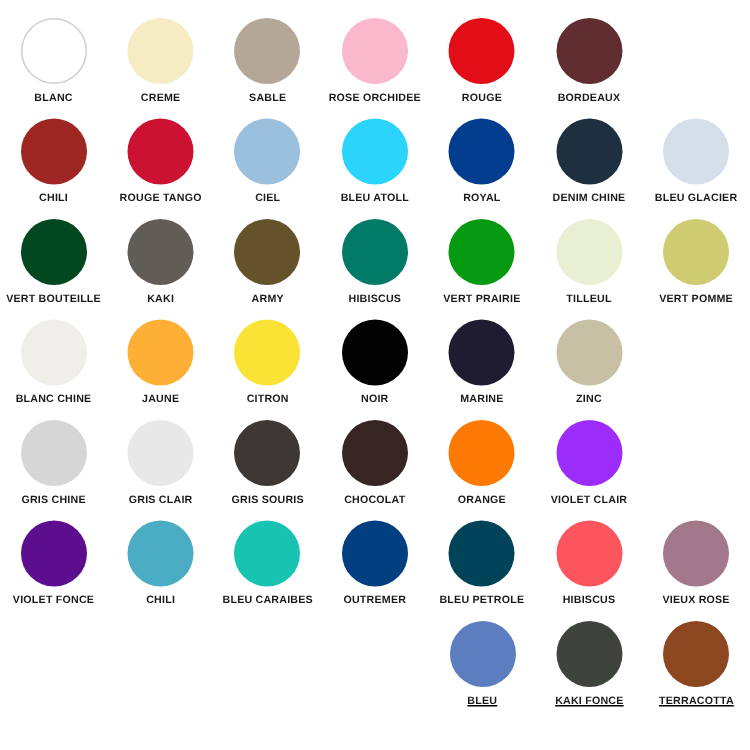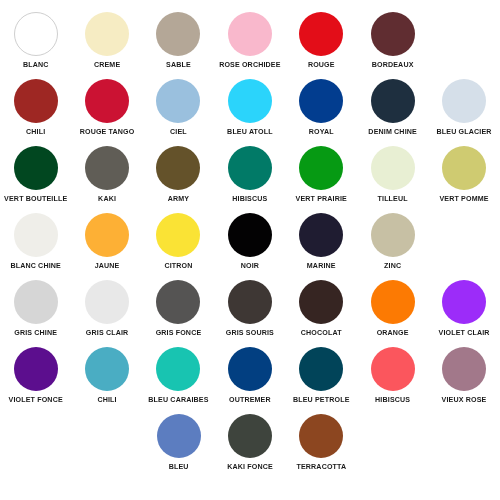--- a/index.html
+++ b/index.html
@@ -18,21 +18,22 @@
     height: 500px;
     background: #ffffff;
     padding: 8px 0 0 0;
   }
   .swatch-row {
     display: flex;
     width: 500px;
     height: 67px;
   }
   .swatch-row.centered {
-    justify-content: center;
+    justify-content: flex-end;
+    text-decoration: underline;
   }
   .swatch-cell {
     width: 71.4px;
     height: 67px;
     display: flex;
     flex-direction: column;
     align-items: center;
     justify-content: flex-start;
     padding-top: 4px;
   }
@@ -177,24 +178,20 @@
     <div class="swatch-row">
       <div class="swatch-cell">
         <div class="swatch-circle" style="background: rgb(214, 214, 214);"></div>
         <div class="swatch-label">GRIS CHINE</div>
       </div>
       <div class="swatch-cell">
         <div class="swatch-circle" style="background: rgb(232, 232, 232);"></div>
         <div class="swatch-label">GRIS CLAIR</div>
       </div>
       <div class="swatch-cell">
-        <div class="swatch-circle" style="background: rgb(85, 84, 83);"></div>
-        <div class="swatch-label">GRIS FONCE</div>
-      </div>
-      <div class="swatch-cell">
         <div class="swatch-circle" style="background: rgb(62, 55, 52);"></div>
         <div class="swatch-label">GRIS SOURIS</div>
       </div>
       <div class="swatch-cell">
         <div class="swatch-circle" style="background: rgb(54, 37, 34);"></div>
         <div class="swatch-label">CHOCOLAT</div>
       </div>
       <div class="swatch-cell">
         <div class="swatch-circle" style="background: rgb(252, 122, 3);"></div>
         <div class="swatch-label">ORANGE</div>

